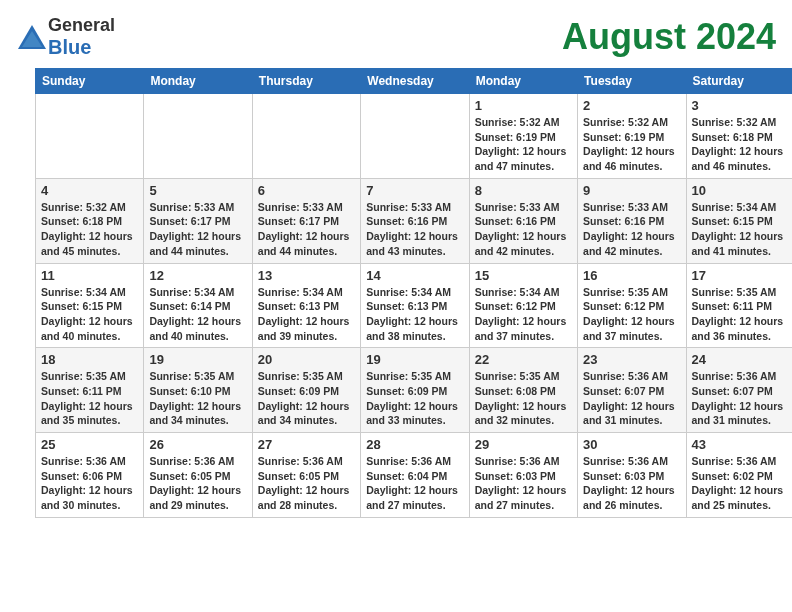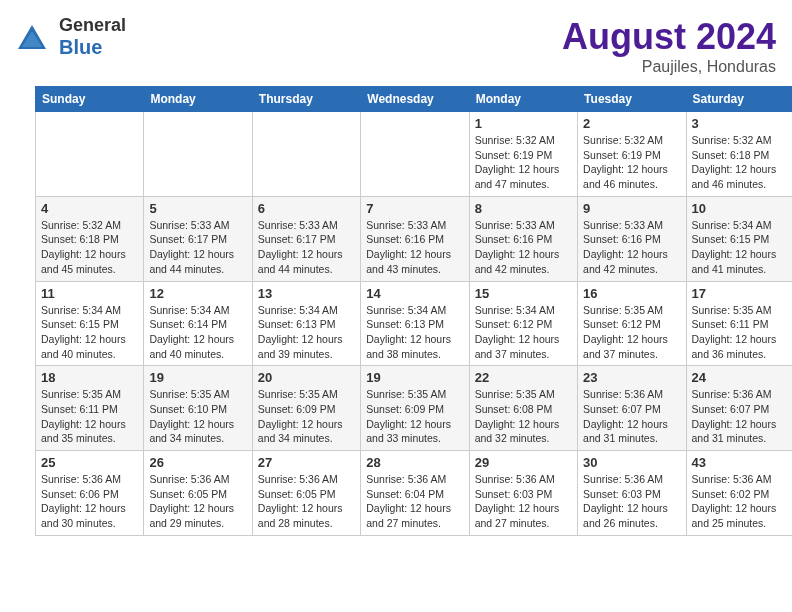--- a/index.html
+++ b/index.html
@@ -12,21 +12,21 @@
     }
     .header {
       display: flex;
       justify-content: space-between;
       align-items: flex-start;
       margin-bottom: 10px;
     }
     .logo {
       display: flex;
       align-items: center;
-      gap: 11px;
+      gap: 0;
     }
     .logo-text {
       display: flex;
       flex-direction: column;
       line-height: 1.1;
     }
     .logo-general {
       font-size: 18px;
       font-weight: bold;
       color: #333;
@@ -39,21 +39,21 @@
     .logo-icon {
       width: 32px;
       height: 28px;
     }
     .title-block {
       text-align: right;
     }
     .title-month {
       font-size: 36px;
       font-weight: bold;
-      color: #4c1d95;
+      color: #15803d;
     }
     .title-location {
       font-size: 16px;
       color: #555;
     }
     .calendar {
       width: 100%;
       border-collapse: collapse;
       font-size: 11px;
       margin-left: 19px;
@@ -82,20 +82,21 @@
       font-weight: bold;
       font-size: 13px;
       color: #333;
       display: block;
       margin-bottom: 2px;
     }
     .day-info {
       color: #333;
       font-size: 10.5px;
       line-height: 1.4;
+      font-weight: bold;
     }
     .empty-cell {
       background: #fff !important;
     }
   </style>
 </head>
 <body>
 
 <div class="header">
   <div class="logo">
@@ -103,21 +104,20 @@
       <polygon points="16,2 30,26 2,26" fill="#2a6db5"></polygon>
       <polygon points="16,8 26,24 6,24" fill="#5a9fd4" opacity="0.5"></polygon>
     </svg>
     <div class="logo-text">
       <span class="logo-general">General</span>
       <span class="logo-blue">Blue</span>
     </div>
   </div>
   <div class="title-block">
     <div class="title-month">August 2024</div>
-    <div class="title-location">Paujiles, Honduras</div>
   </div>
 </div>
 
 <table class="calendar">
   <thead>
     <tr>
     <th>Sunday</th>
         <th>Monday</th>
         <th>Thursday</th>
         <th>Wednesday</th>

